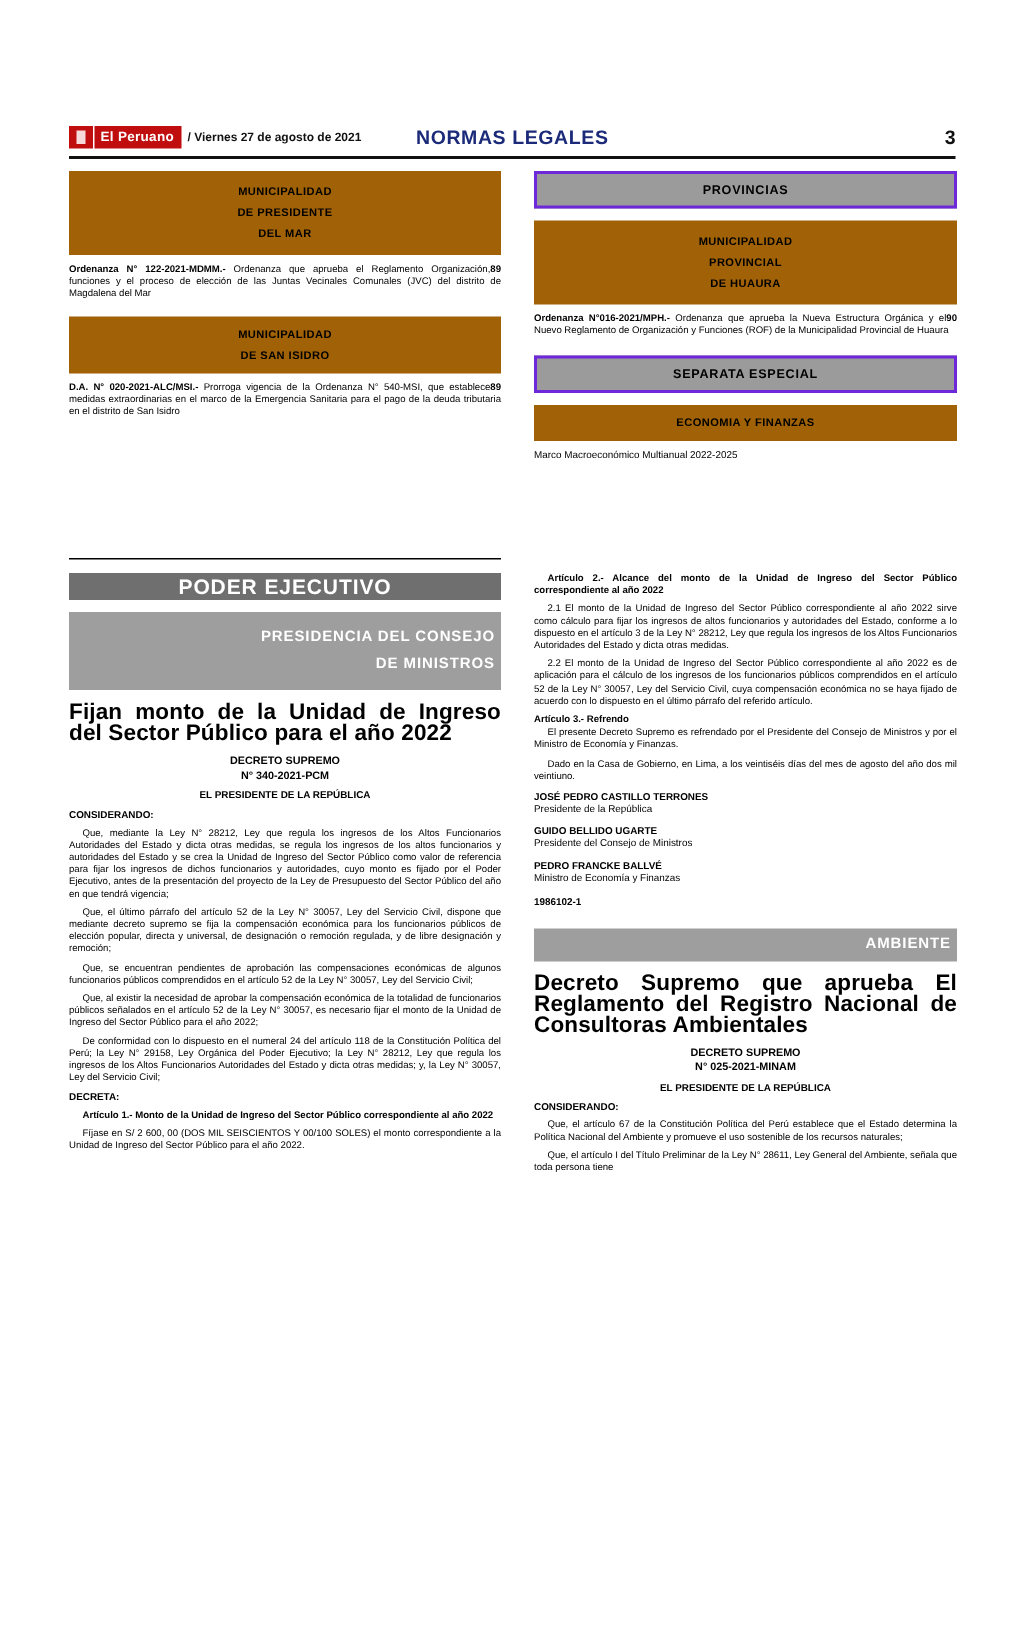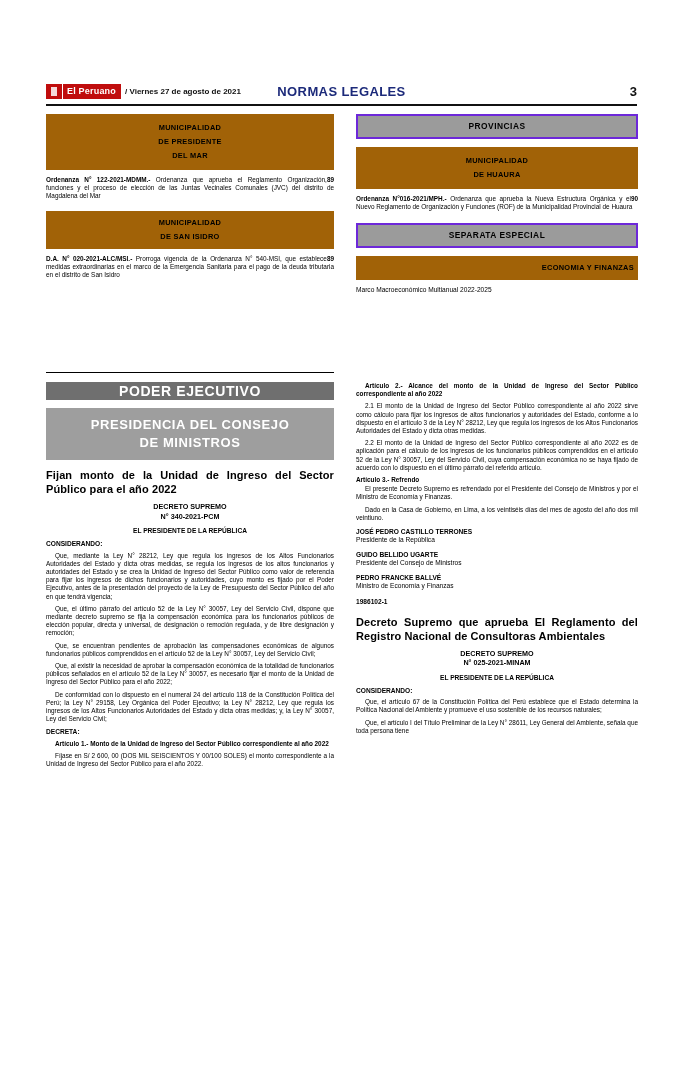--- a/index.html
+++ b/index.html
@@ -123,37 +123,37 @@
     color: #ffffff;
     text-align: center;
     font-weight: bold;
     font-size: 14px;
     letter-spacing: .6px;
     padding: 5px 4px;
   }
   .midband {
     background: #9e9e9e;
     color: #ffffff;
-    text-align: center;
-    font-weight: bold;
-    font-size: 13px;
+    text-align: right;
+    font-weight: bold;
+    font-size: 10px;
     letter-spacing: .6px;
     padding: 6px 4px;
   }
   .entry {
     font-size: 6.4px;
     line-height: 8.2px;
     text-align: justify;
     margin-top: 6px;
   }
   .entry b { font-weight: bold; }
   .pgnum { float: right; font-weight: bold; }
 
   h2.doc-title {
-    font-size: 11px;
+    font-size: 15px;
     line-height: 14px;
     font-weight: bold;
     text-align: justify;
     margin: 8px 0 6px 0;
     letter-spacing: .1px;
   }
   .ds-head {
     text-align: center;
     font-weight: bold;
     font-size: 7.2px;
@@ -216,29 +216,30 @@
     <div class="entry">
       <span class="pgnum">89</span>
       <b>D.A. N° 020-2021-ALC/MSI.-</b><span> Prorroga vigencia de la Ordenanza N° 540-MSI, que establece medidas extraordinarias en el marco de la Emergencia Sanitaria para el pago de la deuda tributaria en el distrito de San Isidro</span>
     </div>
   </div>
 
   <div class="col" style="left:356px; top:114px; width:282px;">
     <div class="darkband">PROVINCIAS</div>
     <div class="grayband tall" style="margin-top:8px;">
       <div>MUNICIPALIDAD</div>
+      <div>PROVINCIAL</div>
       <div>DE HUAURA</div>
     </div>
     <div class="entry">
       <span class="pgnum">90</span>
       <b>Ordenanza N°016-2021/MPH.-</b><span> Ordenanza que aprueba la Nueva Estructura Orgánica y el Nuevo Reglamento de Organización y Funciones (ROF) de la Municipalidad Provincial de Huaura</span>
     </div>
 
     <div class="darkband" style="margin-top:12px;">SEPARATA ESPECIAL</div>
-    <div class="grayband" style="margin-top:8px;text-align:right;">ECONOMIA Y FINANZAS</div>
+    <div class="grayband" style="margin-top:8px;">ECONOMIA Y FINANZAS</div>
     <div style="font-size:6.6px; margin-top:6px;">Marco Macroeconómico Multianual 2022-2025</div>
   </div>
 
   <div style="position:absolute; left:46px; top:372px; width:288px; height:1px; background:#000;"></div>
 
   <div class="col" style="left:46px; top:382px; width:288px;">
     <div class="blackband">PODER EJECUTIVO</div>
     <div class="midband" style="margin-top:8px; line-height:18px; padding:8px 4px;">
       <div>PRESIDENCIA DEL CONSEJO</div>
       <div>DE MINISTROS</div>
@@ -284,20 +285,21 @@
       <div class="nm">GUIDO BELLIDO UGARTE</div>
       <div>Presidente del Consejo de Ministros</div>
     </div>
     <div class="sig">
       <div class="nm">PEDRO FRANCKE BALLVÉ</div>
       <div>Ministro de Economía y Finanzas</div>
     </div>
 
     <div class="code">1986102-1</div>
 
+    <div class="midband" style="margin-top:12px; padding:7px 4px;">AMBIENTE</div>
 
     <h2 class="doc-title">Decreto Supremo que aprueba El Reglamento del Registro Nacional de Consultoras Ambientales</h2>
 
     <div class="ds-head">
       <div>DECRETO SUPREMO</div>
       <div>N° 025-2021-MINAM</div>
     </div>
 
     <div class="centered">EL PRESIDENTE DE LA REPÚBLICA</div>
     <div class="lbl">CONSIDERANDO:</div>

